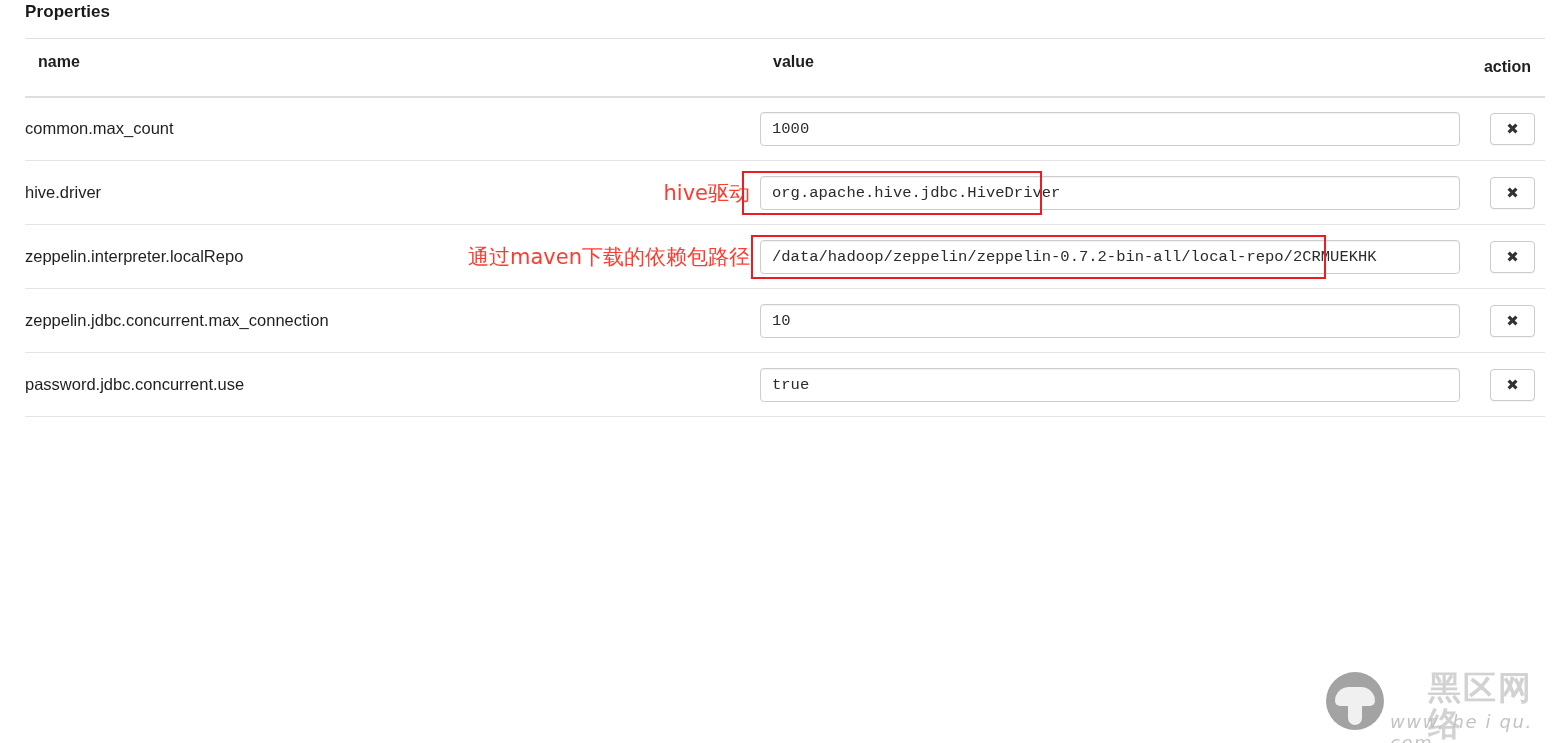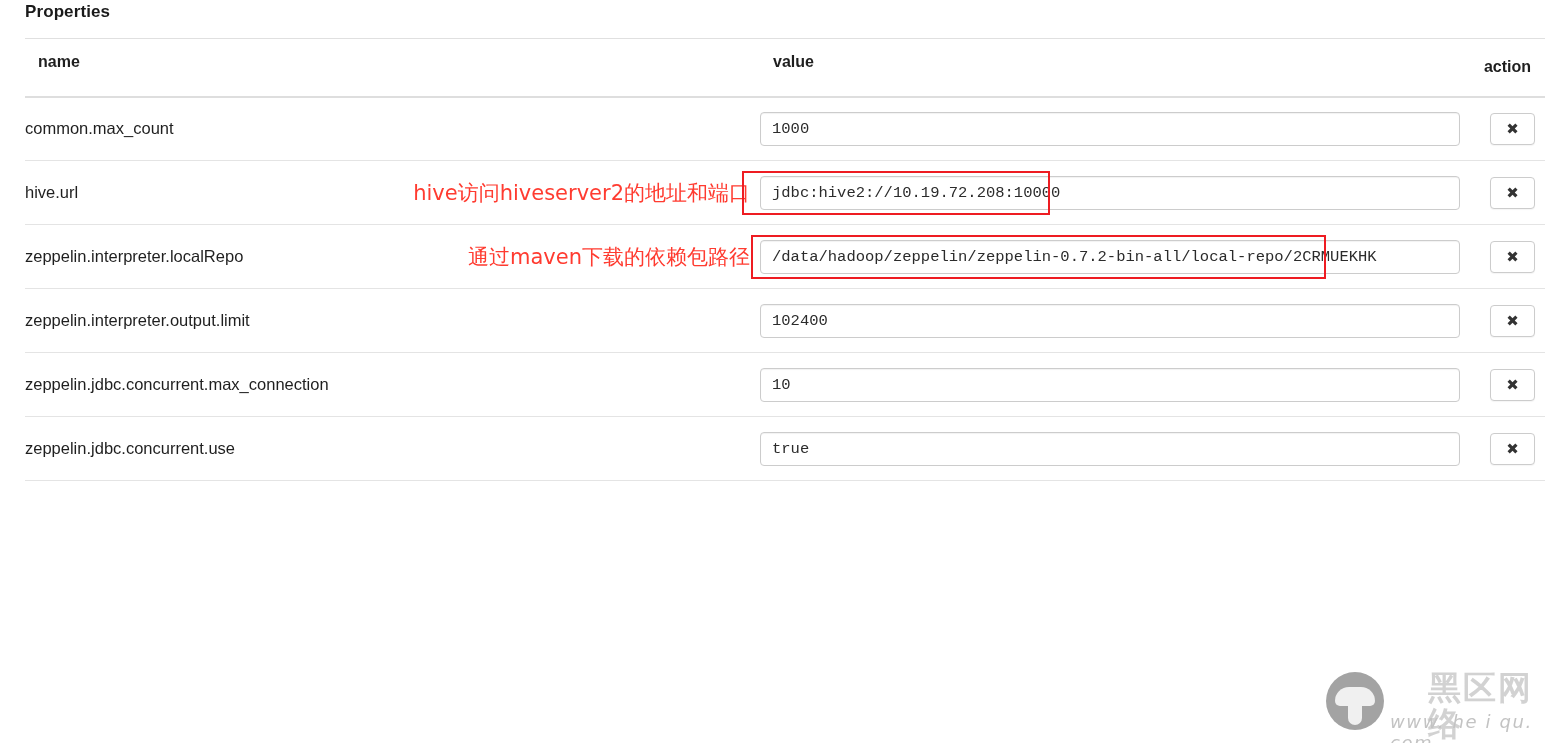--- a/index.html
+++ b/index.html
@@ -215,51 +215,44 @@
     </thead>
     <tbody id="rows-body">
         <tr>
           <td class="cell-name"><span class="name-text">common.max_count</span></td>
           <td class="cell-value">
             <input type="text" class="val-input" value="1000" style="">
           </td>
           <td class="cell-action"><span class="del-btn"><span>✖</span></span></td>
         </tr>
         <tr>
-          <td class="cell-name"><span class="name-text">hive.url</span><span class="annot">hive访问hiveserver2的地址和端口</span></td>
-          <td class="cell-value">
-            <input type="text" class="val-input" value="jdbc:hive2://10.19.72.208:10000" style="">
-            <div class="hilite" style="left: -18px; width: 308px; height: 44px;"></div>
+          <td class="cell-name"><span class="name-text">hive.driver</span><span class="annot">hive驱动</span></td>
+          <td class="cell-value">
+            <input type="text" class="val-input" value="org.apache.hive.jdbc.HiveDriver" style="">
+            <div class="hilite" style="left: -18px; width: 300px; height: 44px;"></div>
           </td>
           <td class="cell-action"><span class="del-btn"><span>✖</span></span></td>
         </tr>
         <tr>
           <td class="cell-name"><span class="name-text">zeppelin.interpreter.localRepo</span><span class="annot">通过maven下载的依赖包路径</span></td>
           <td class="cell-value">
             <input type="text" class="val-input" value="/data/hadoop/zeppelin/zeppelin-0.7.2-bin-all/local-repo/2CRMUEKHK" style="">
             <div class="hilite" style="left: -9px; width: 575px; height: 44px;"></div>
           </td>
           <td class="cell-action"><span class="del-btn"><span>✖</span></span></td>
         </tr>
         <tr>
-          <td class="cell-name"><span class="name-text">zeppelin.interpreter.output.limit</span></td>
-          <td class="cell-value">
-            <input type="text" class="val-input" value="102400" style="">
-          </td>
-          <td class="cell-action"><span class="del-btn"><span>✖</span></span></td>
-        </tr>
-        <tr>
           <td class="cell-name"><span class="name-text">zeppelin.jdbc.concurrent.max_connection</span></td>
           <td class="cell-value">
             <input type="text" class="val-input" value="10" style="">
           </td>
           <td class="cell-action"><span class="del-btn"><span>✖</span></span></td>
         </tr>
         <tr>
-          <td class="cell-name"><span class="name-text">zeppelin.jdbc.concurrent.use</span></td>
+          <td class="cell-name"><span class="name-text">password.jdbc.concurrent.use</span></td>
           <td class="cell-value">
             <input type="text" class="val-input" value="true" style="">
           </td>
           <td class="cell-action"><span class="del-btn"><span>✖</span></span></td>
         </tr>
       </tbody>
   </table>
 
   <div class="watermark">
     <div class="wm-logo"></div>

